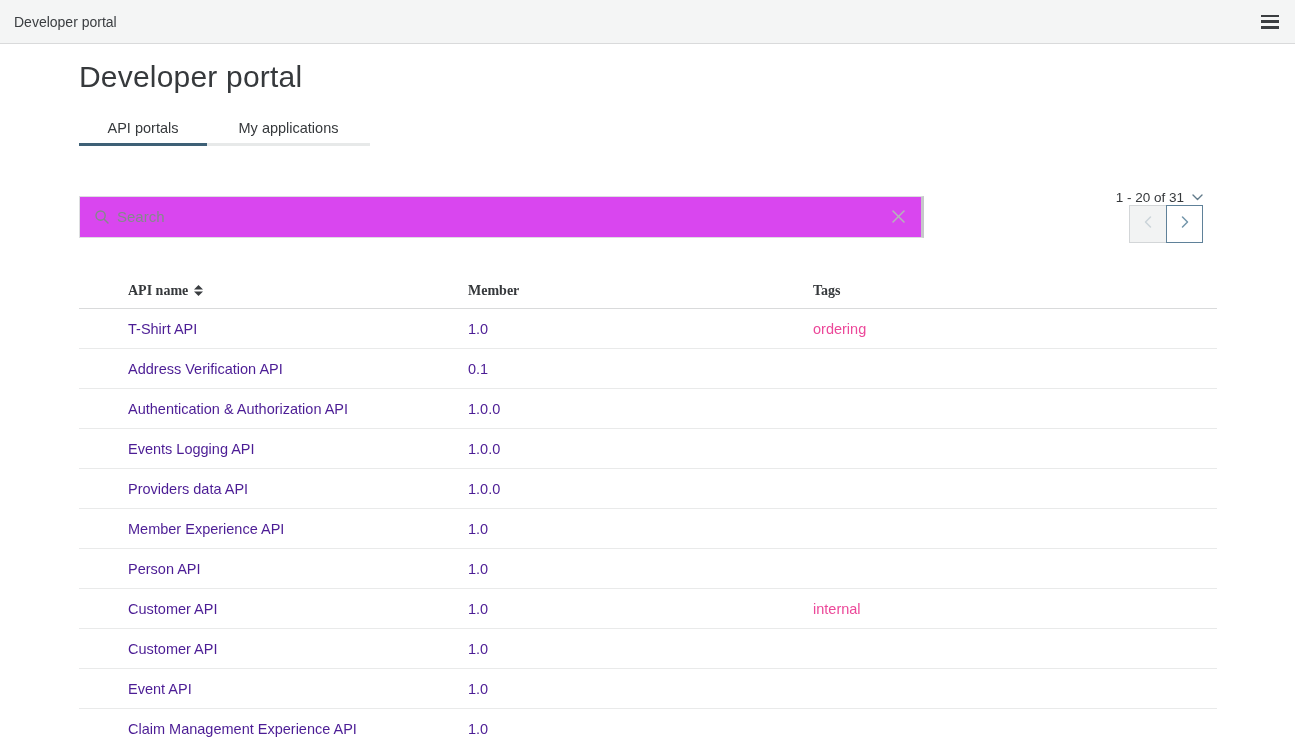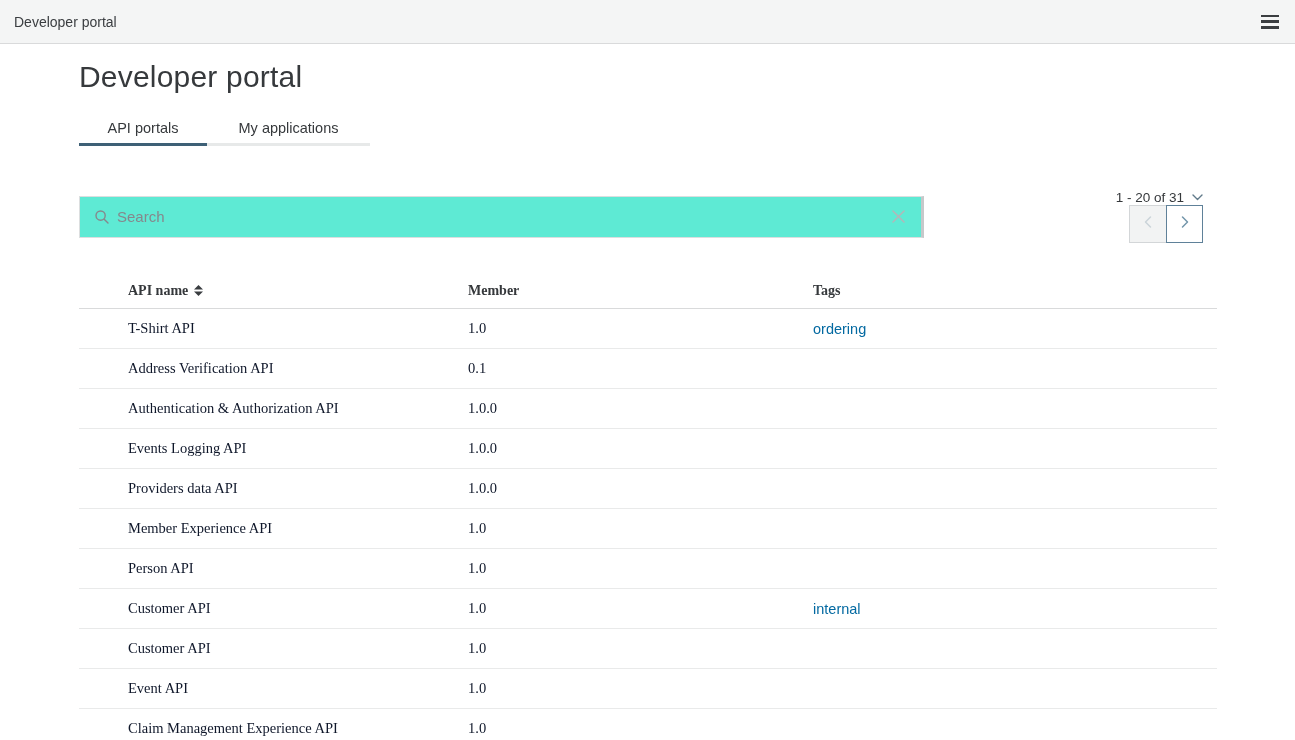--- a/index.html
+++ b/index.html
@@ -50,21 +50,21 @@
     padding-top: 2px;
   }
   .tab.active { border-bottom-color: #3e6076; }
   .tab-api-portals { width: 128px; }
   .tab-my-applications { width: 163px; }
 
   
   .toolbar { display: flex; align-items: center; margin-top: 44px; }
   .searchbox {
     width: 845px; height: 42px;
-    background: #5eead4;
+    background: #d946ef;
     border: 1px solid #dcdedf;
     border-right: 3px solid #c6c8ca;
     display: flex; align-items: center;
     padding: 0 12px 0 14px;
   }
   .search-icon { flex: 0 0 auto; margin-right: 7px; display: flex; }
   .search-input {
     flex: 1 1 auto;
     border: none; outline: none;
     font-size: 15px;
@@ -121,26 +121,25 @@
   .th-name { display: flex; align-items: center; cursor: pointer; }
   .sort-icon { margin-left: 6px; display: flex; }
   .trow {
     display: flex;
     height: 40px;
     align-items: center;
     border-bottom: 1px solid #e9eaea;
     font-size: 14.5px;
   }
   .api-link, .version-link {
-    color: #0f172a;
+    color: #4c1d95;
     text-decoration: none;
     cursor: pointer;
-    font-family: Liberation Serif, serif;
-  }
-  .tag-text { color: #0369a1; }
+  }
+  .tag-text { color: #ec4899; }
 </style>
 </head>
 <body>
 
 <header class="topbar">
   <span class="topbar-title">Developer portal</span>
   <div class="hamburger">
     <span></span>
       <span></span>
       <span></span>

